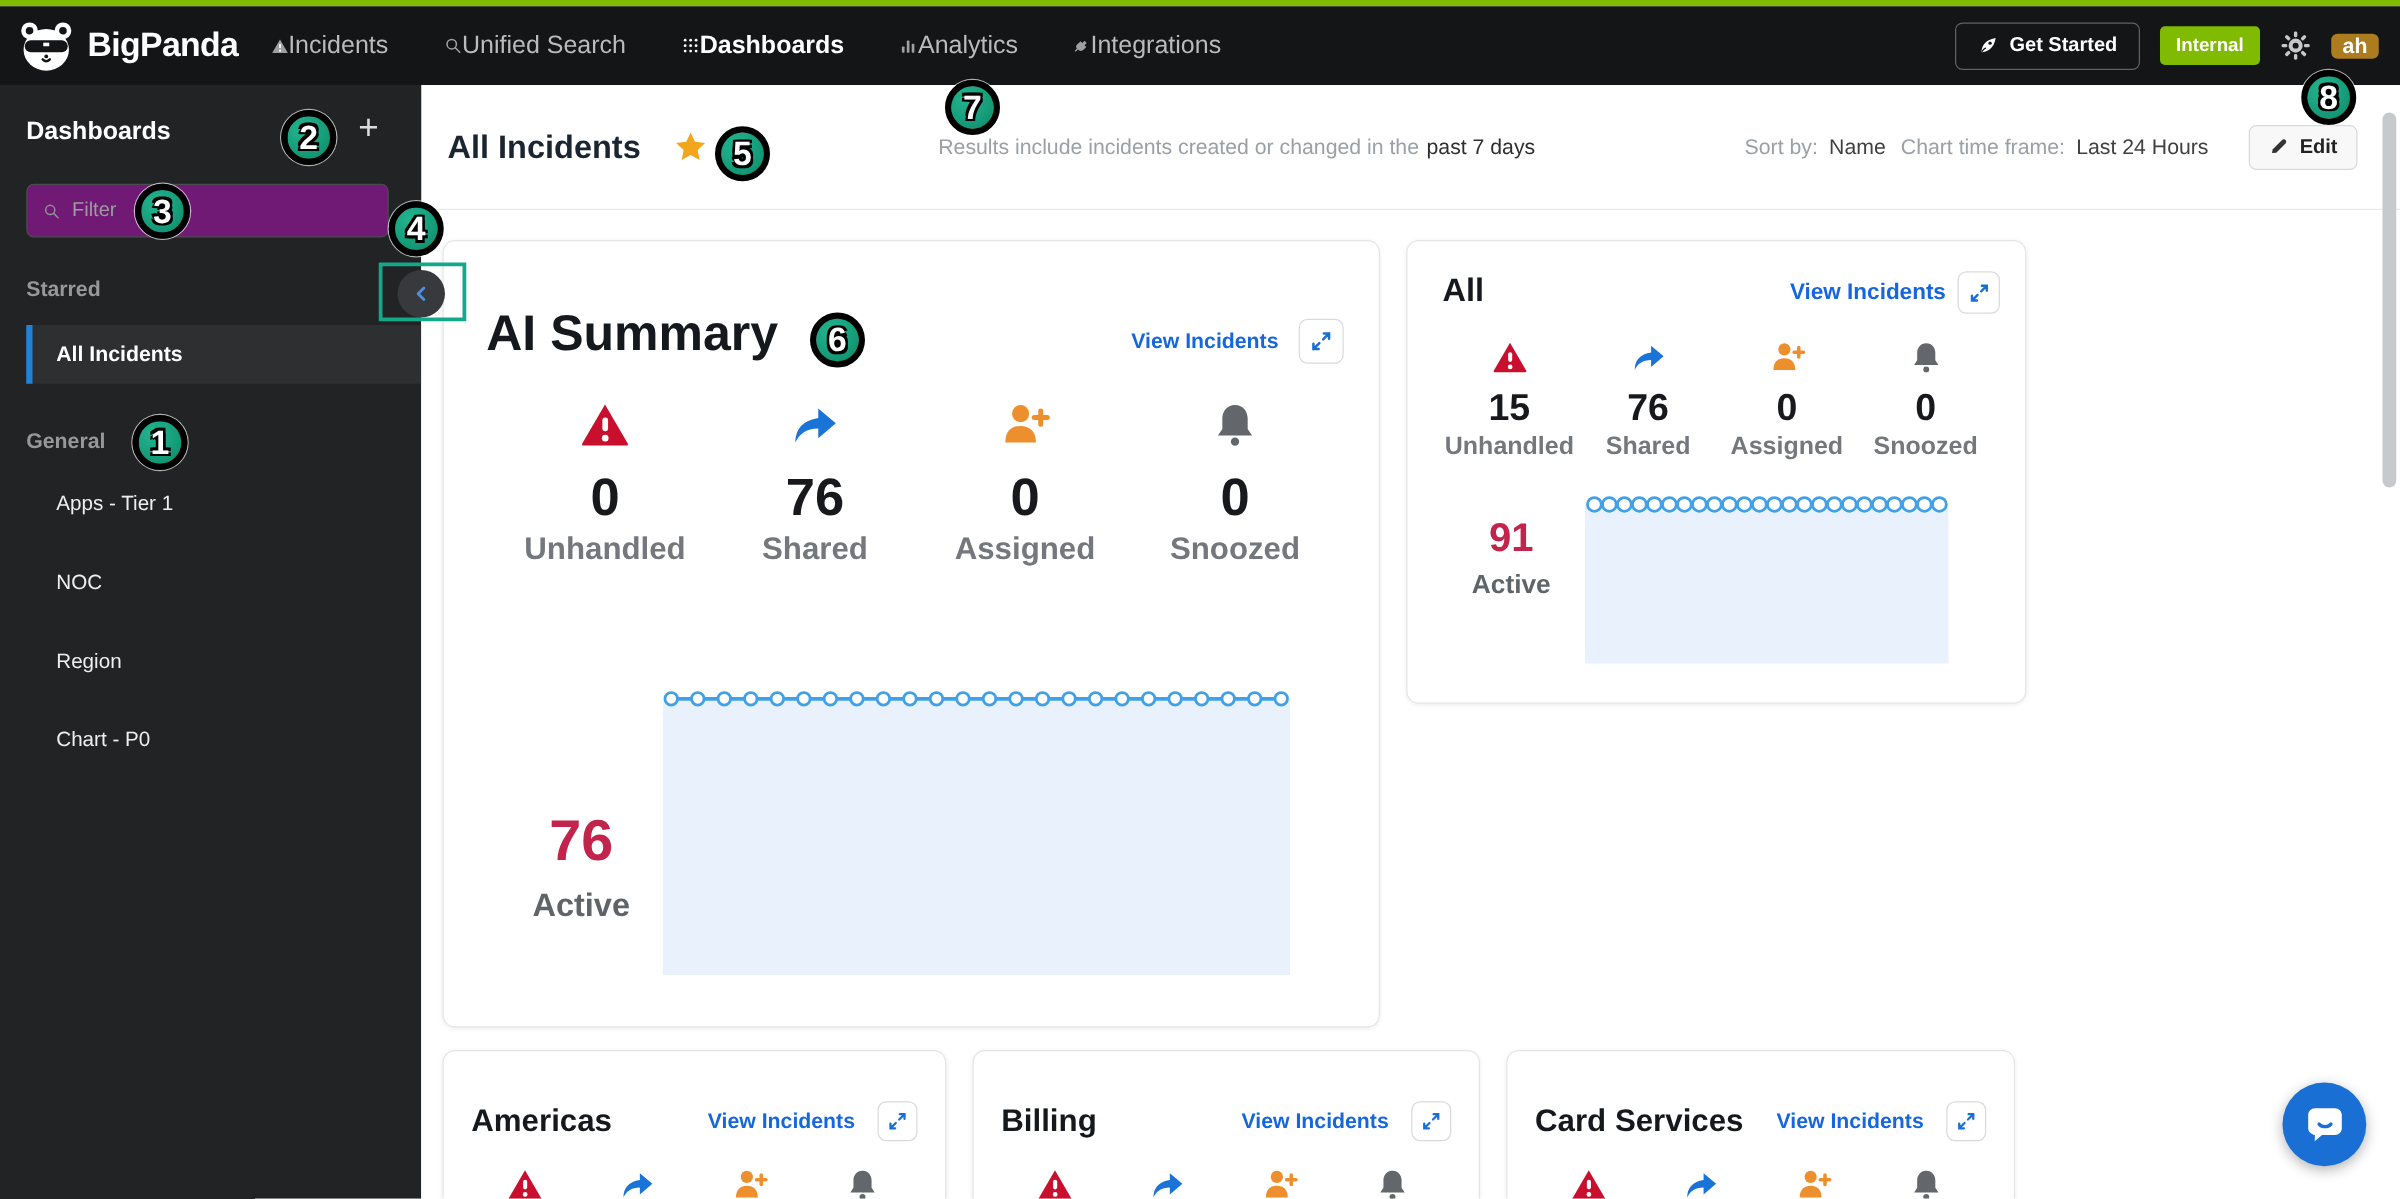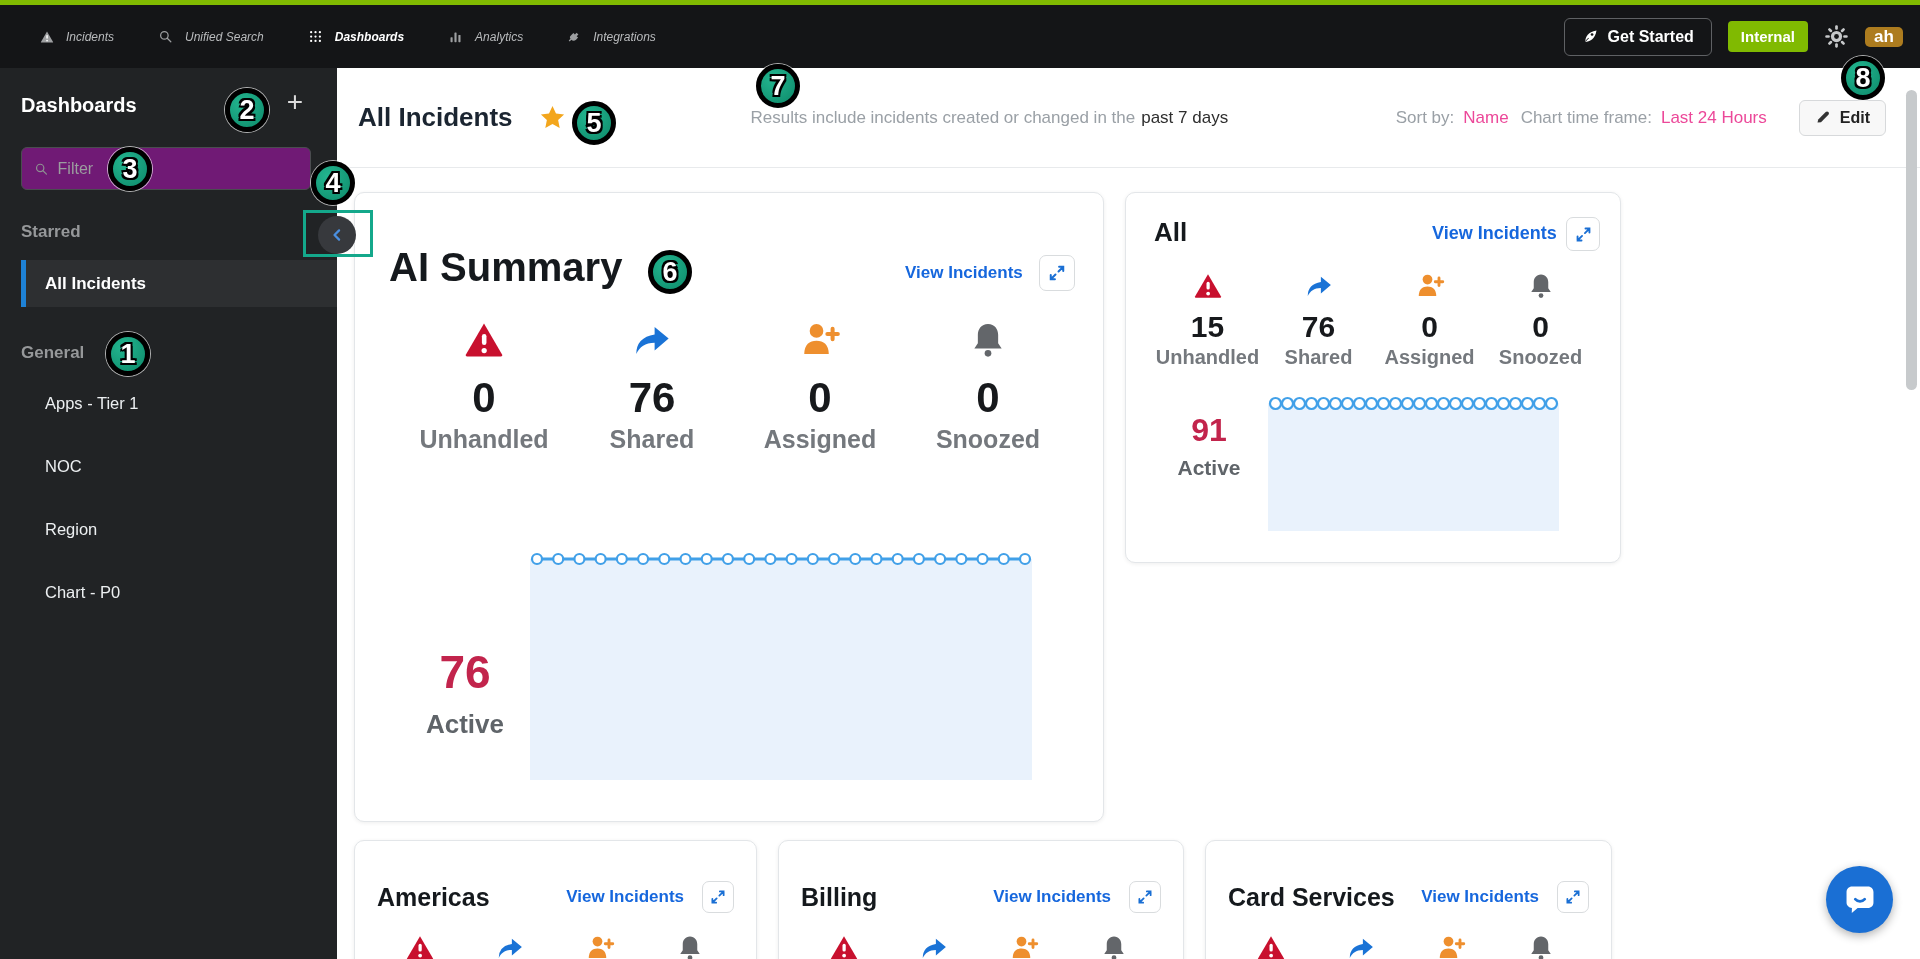--- a/index.html
+++ b/index.html
@@ -5,21 +5,21 @@
   * { margin:0; padding:0; box-sizing:border-box; }
   html,body { width:1920px; height:959px; overflow:hidden; font-family:"Liberation Sans", sans-serif; background:#fff; }
   .page { position:relative; width:1920px; height:959px; }
 
   
   .green-strip { height:5px; background:#80ba01; }
   .topbar { position:relative; height:63px; background:#141517; display:flex; align-items:center; padding:0 17px 0 14px; }
   .brand { display:flex; align-items:center; gap:10px; }
   .brand-name { color:#fff; font-size:27px; font-weight:bold; letter-spacing:-0.5px; }
   .nav { display:flex; align-items:center; margin-left:26px; gap:44px; }
-  .nav-item { display:flex; align-items:center; gap:12px; color:#b9bbbd; font-size:12px; cursor:pointer;font-style:italic; }
+  .nav-item { display:flex; align-items:center; gap:0; color:#b9bbbd; font-size:20px; cursor:pointer; }
   .nav-item svg { flex:0 0 auto; }
   .nav-item.active { color:#fff; font-weight:bold; }
   .top-right { margin-left:auto; display:flex; align-items:center; gap:16px; }
   .btn-get-started { display:flex; align-items:center; gap:9px; color:#fff; font-size:16px; font-weight:bold;
       border:1px solid #5f6164; border-radius:6px; padding:9px 17px; background:transparent; cursor:pointer; }
   .badge-internal { background:#80ba01; color:#fff; font-size:15px; font-weight:bold; padding:7px 13px; border-radius:4px; }
   .gear { color:#c6c8ca; cursor:pointer; display:flex; }
   .avatar { width:38px; height:20px; border-radius:5px; background:#ad7c1f; color:#fff; font-size:17px; font-weight:bold;
       display:flex; align-items:center; justify-content:center; cursor:pointer; }
 
@@ -44,21 +44,21 @@
 
   
   .main { flex:1; display:flex; flex-direction:column; background:#fff; min-width:0; }
   .main-header { height:100px; display:flex; align-items:center; padding:0 34px 0 21px; border-bottom:1px solid #e8eaec; background:#fff; }
   .page-title { font-size:26px; font-weight:bold; color:#1b2531; }
   .fav-star { color:#f3a61d; margin-left:26px; display:flex; cursor:pointer; }
   .results { margin-left:185px; color:#9aa0a6; font-size:17px; white-space:nowrap; }
   .results b { color:#2e2e2e; font-weight:400; margin-left:6px; cursor:pointer; }
   .hdr-right { margin-left:auto; display:flex; align-items:center; white-space:nowrap; }
   .hdr-lbl { color:#9aa0a6; font-size:17px; }
-  .hdr-val { color:#ec4899; font-size:17px; margin-left:9px; cursor:pointer; }
+  .hdr-val { color:#404040; font-size:17px; margin-left:9px; cursor:pointer; }
   .tf { margin-left:12px; }
   .btn-edit { margin-left:32px; display:flex; gap:9px; background:#f8f8f8; border:1px solid #d7d9db;
       border-radius:6px; padding:8px 15px; font-size:16px; font-weight:bold; color:#222; cursor:pointer; }
 
   .content { position:relative; flex:1; overflow:hidden; background:#fff; }
   .card { position:absolute; background:#fff; border:1px solid #e3e6e9; border-radius:10px; box-shadow:0 1px 4px rgba(0,0,0,0.07); }
   .view-link { color:#1667dd; font-weight:bold; cursor:pointer; }
   .expand-btn { border:1px solid #d9dcde; border-radius:7px; background:#fff; color:#1a6fd4;
       display:flex; align-items:center; justify-content:center; cursor:pointer; }
 
@@ -208,20 +208,34 @@
       <path d="M7 3.5 H17 C19 3.5 20.5 5 20.5 7 V13.5 C20.5 15.5 19 17 17 17 H10.5 L6.8 20.2 L6.9 17 C5.2 16.8 3.5 15.5 3.5 13.5 V7 C3.5 5 5 3.5 7 3.5 Z" fill="#fff"></path>
       <path d="M9 11.5 C10.6 13.3 13.4 13.3 15 11.5" stroke="#1a6fd4" stroke-width="1.7" fill="none" stroke-linecap="round"></path>
     </symbol>
   </defs>
 </svg>
 
 <div class="page">
 
   <div class="green-strip"></div>
   <div class="topbar">
+    <div class="brand">
+      <svg width="46" height="42" viewBox="0 0 48 44">
+        <circle cx="10" cy="9" r="7" fill="#fff"></circle>
+          <circle cx="38" cy="9" r="7" fill="#fff"></circle>
+        <circle cx="10" cy="9" r="3.2" fill="#141517"></circle>
+          <circle cx="38" cy="9" r="3.2" fill="#141517"></circle>
+        <ellipse cx="24" cy="25" rx="19" ry="17.5" fill="#fff"></ellipse>
+        <rect x="6" y="17" width="36" height="10" rx="5" fill="#141517"></rect>
+        <rect x="21.5" y="19" width="5" height="3" fill="#fff"></rect>
+        <path d="M21 33 Q24 36 27 33" stroke="#141517" stroke-width="2" fill="none" stroke-linecap="round"></path>
+        <circle cx="24" cy="30.5" r="1.6" fill="#141517"></circle>
+      </svg>
+      <span class="brand-name">BigPanda</span>
+    </div>
     <div class="nav">
       <div class="nav-item">
         <svg width="14" height="14">
             <use href="#i-warn" style="color:#9d9fa1"></use>
           </svg>
         <span>Incidents</span>
       </div>
       <div class="nav-item">
         <svg width="15" height="15">
             <use href="#i-search" style="color:#9d9fa1"></use>

